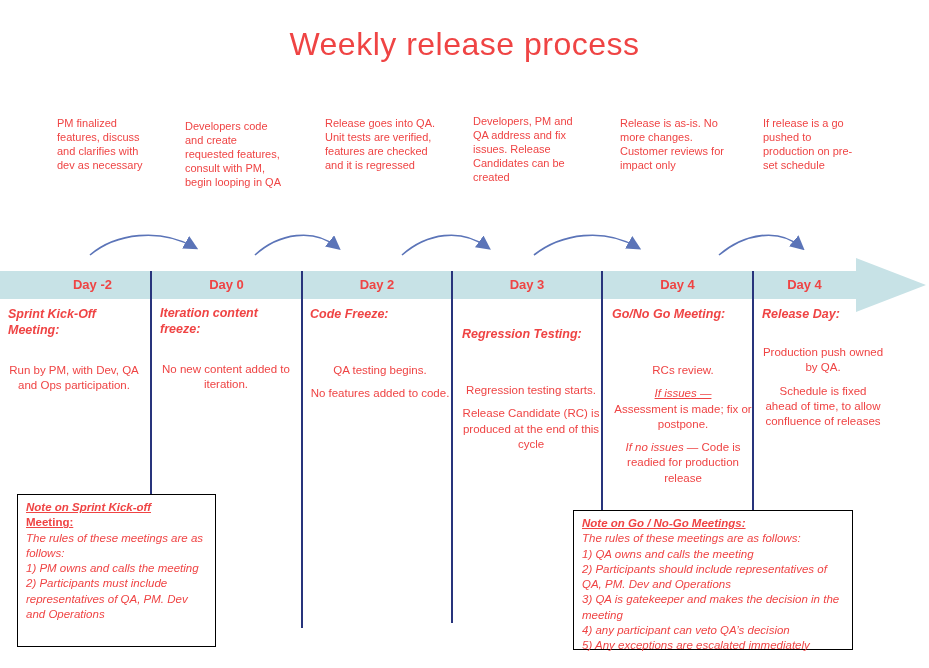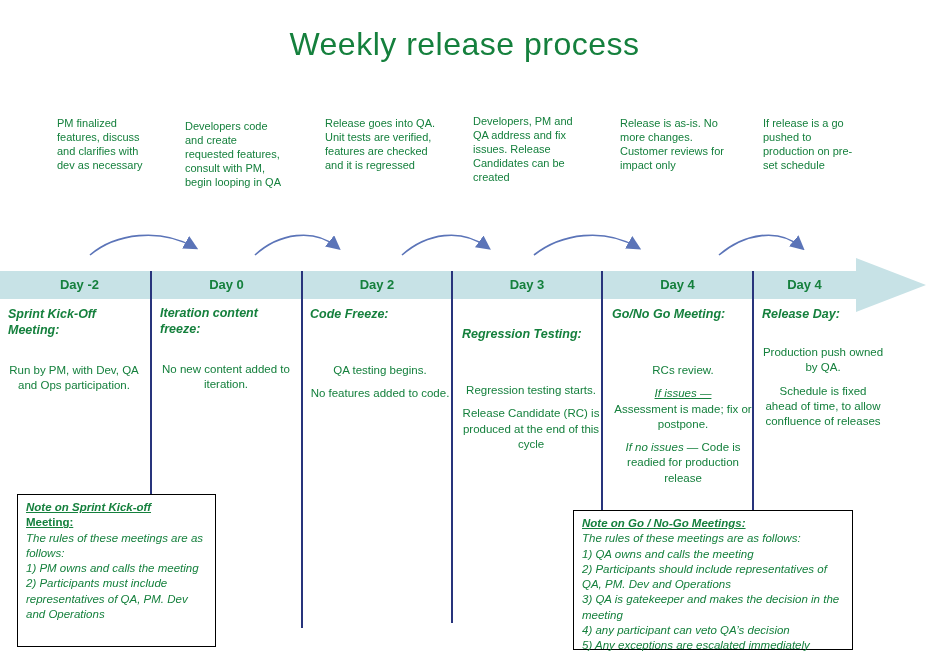--- a/index.html
+++ b/index.html
@@ -3,21 +3,21 @@
 <meta charset="utf-8">
 <style>
   :root{
     --timeline-bar:#c7e2e6;
     --divider:#28347c;
     --flow-arrow:#5b74b8;
   }
   html,body{margin:0;padding:0;background:#fff;}
   #slide{
     position:relative;width:929px;height:668px;background:#fff;overflow:hidden;
-    font-family:"Liberation Sans",sans-serif;color:#15803d;
+    font-family:"Liberation Sans",sans-serif;color:#ef4444;
   }
   .title{
     position:absolute;left:0;top:26px;width:929px;text-align:center;
     font-size:32px;font-weight:400;letter-spacing:0.5px;
   }
   .top-note{position:absolute;font-size:11px;line-height:1.28;}
   .arrow-band{position:absolute;left:0;top:224px;width:929px;height:46px;}
   .flow-arrow-path{fill:none;stroke:var(--flow-arrow);stroke-width:1.6;}
   .arrowhead{fill:var(--flow-arrow);}
   .bar{position:absolute;left:0;top:271px;width:856px;height:28px;background:var(--timeline-bar);}
@@ -67,21 +67,21 @@
     <path class="flow-arrow-path" marker-end="url(#ah)" d="M90,31 C116,9 160,4 194,23"></path>
     <path class="flow-arrow-path" marker-end="url(#ah)" d="M255,31 C279,9 314,4 337,23"></path>
     <path class="flow-arrow-path" marker-end="url(#ah)" d="M402,31 C427,9 461,4 487,23"></path>
     <path class="flow-arrow-path" marker-end="url(#ah)" d="M534,31 C562,9 604,4 637,23"></path>
     <path class="flow-arrow-path" marker-end="url(#ah)" d="M719,31 C745,9 779,4 801,23"></path>
   </svg>
 
   <div class="bar"></div>
   <div class="bar-head"></div>
 
-  <div class="day-label" style="left:4px;width:151px;">Day -2</div>
+  <div class="day-label" style="left:17px;width:151px;">Day -2</div>
   <div class="day-label" style="left:151px;width:151px;">Day 0</div>
   <div class="day-label" style="left:302px;width:150px;">Day 2</div>
   <div class="day-label" style="left:452px;width:150px;">Day 3</div>
   <div class="day-label" style="left:602px;width:151px;">Day 4</div>
   <div class="day-label" style="left:753px;width:103px;">Day 4</div>
 
   <div class="divider" style="left:150px;top:271px;height:223px;"></div>
   <div class="divider" style="left:301px;top:271px;height:357px;"></div>
   <div class="divider" style="left:451px;top:271px;height:352px;"></div>
   <div class="divider" style="left:601px;top:271px;height:239px;"></div>

